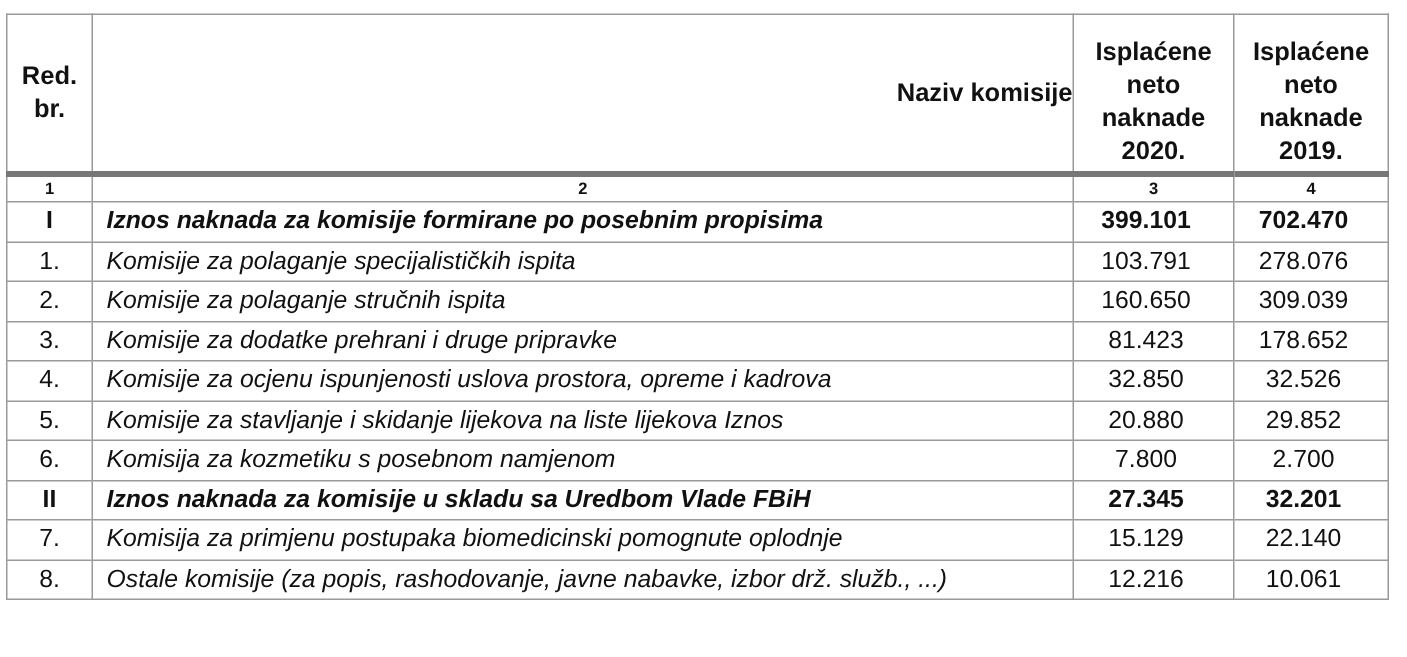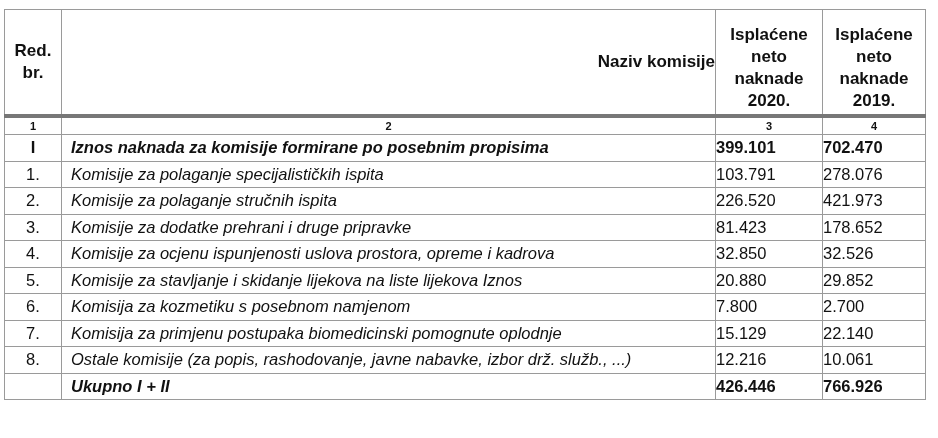--- a/index.html
+++ b/index.html
@@ -9,21 +9,21 @@
                border-collapse: collapse; table-layout: fixed; }
   table.grid td, table.grid th { border: 1.5px solid #9a9a9a; padding: 0; }
   col.c1 { width: 57px; } col.c2 { width: 654px; } col.c3 { width: 107px; } col.c4 { width: 103px; }
   tr.head th { height: 102px; font-weight: bold; font-size: 17px; line-height: 22px; text-align: center; vertical-align: middle; }
   tr.head th.naziv { text-align: right; padding-left: 20px; }
   tr.head th.yr { vertical-align: bottom; padding-bottom: 2px; }
   tr.nums td { height: 16px; font-size: 11px; font-weight: bold; text-align: center; border-top: 4px solid #777; line-height: 16px; }
   tr.row td { height: 25.5px; font-size: 16.5px; line-height: 25px; }
   tr.row td.rb { text-align: center; }
   tr.row td.name { padding-left: 9px; white-space: nowrap; overflow: hidden; font-style: italic; }
-  tr.row td.val { text-align: left; padding-right: 10px; }
+  tr.row td.val { text-align: center; padding-right: 10px; }
   tr.row.bold td { font-weight: bold; }
 </style>
 </head>
 <body>
 
 <table class="grid">
   <colgroup>
       <col class="c1">
       <col class="c2">
       <col class="c3">
@@ -65,22 +65,22 @@
       </tr>
       <tr class="row">
         <td class="rb">1.</td>
         <td class="name">Komisije za polaganje specijalističkih ispita</td>
         <td class="val">103.791</td>
         <td class="val">278.076</td>
       </tr>
       <tr class="row">
         <td class="rb">2.</td>
         <td class="name">Komisije za polaganje stručnih ispita</td>
-        <td class="val">226.520</td>
-        <td class="val">421.973</td>
+        <td class="val">160.650</td>
+        <td class="val">309.039</td>
       </tr>
       <tr class="row">
         <td class="rb">3.</td>
         <td class="name">Komisije za dodatke prehrani i druge pripravke</td>
         <td class="val">81.423</td>
         <td class="val">178.652</td>
       </tr>
       <tr class="row">
         <td class="rb">4.</td>
         <td class="name">Komisije za ocjenu ispunjenosti uslova prostora, opreme i kadrova</td>
@@ -92,32 +92,32 @@
         <td class="name">Komisije za stavljanje i skidanje lijekova na liste lijekova Iznos</td>
         <td class="val">20.880</td>
         <td class="val">29.852</td>
       </tr>
       <tr class="row">
         <td class="rb">6.</td>
         <td class="name">Komisija za kozmetiku s posebnom namjenom</td>
         <td class="val">7.800</td>
         <td class="val">2.700</td>
       </tr>
+      <tr class="row bold">
+        <td class="rb">II</td>
+        <td class="name">Iznos naknada za komisije u skladu sa Uredbom Vlade FBiH</td>
+        <td class="val">27.345</td>
+        <td class="val">32.201</td>
+      </tr>
       <tr class="row">
         <td class="rb">7.</td>
         <td class="name">Komisija za primjenu postupaka biomedicinski pomognute oplodnje</td>
         <td class="val">15.129</td>
         <td class="val">22.140</td>
       </tr>
       <tr class="row">
         <td class="rb">8.</td>
         <td class="name">Ostale komisije (za popis, rashodovanje, javne nabavke, izbor drž. služb., ...)</td>
         <td class="val">12.216</td>
         <td class="val">10.061</td>
       </tr>
-      <tr class="row bold">
-        <td class="rb"></td>
-        <td class="name">Ukupno I + II</td>
-        <td class="val">426.446</td>
-        <td class="val">766.926</td>
-      </tr>
     </tbody>
 </table>
 
 </body></html>

